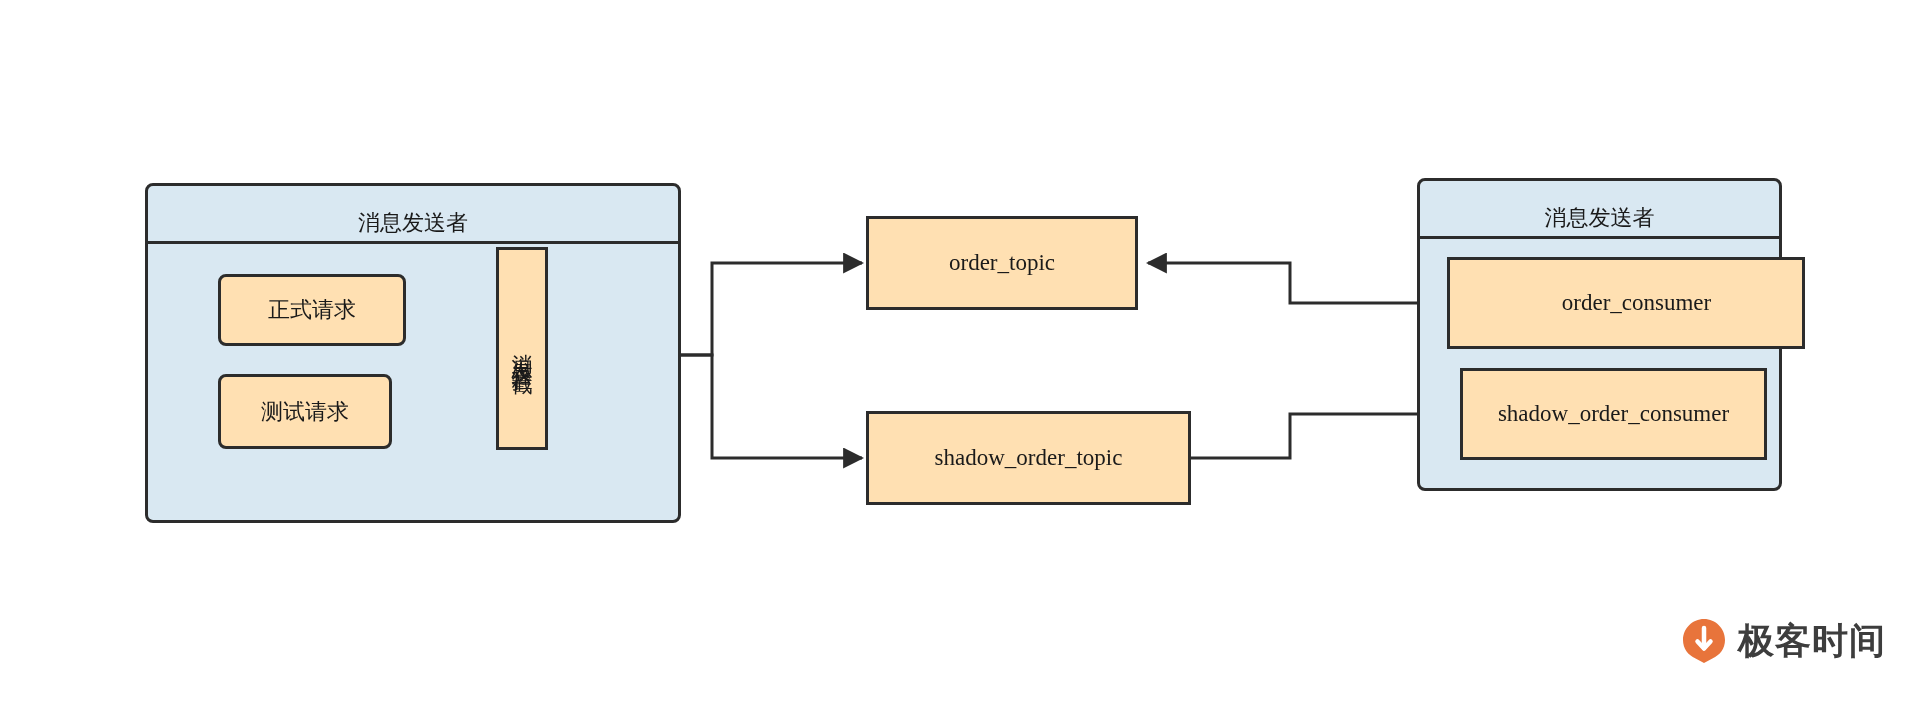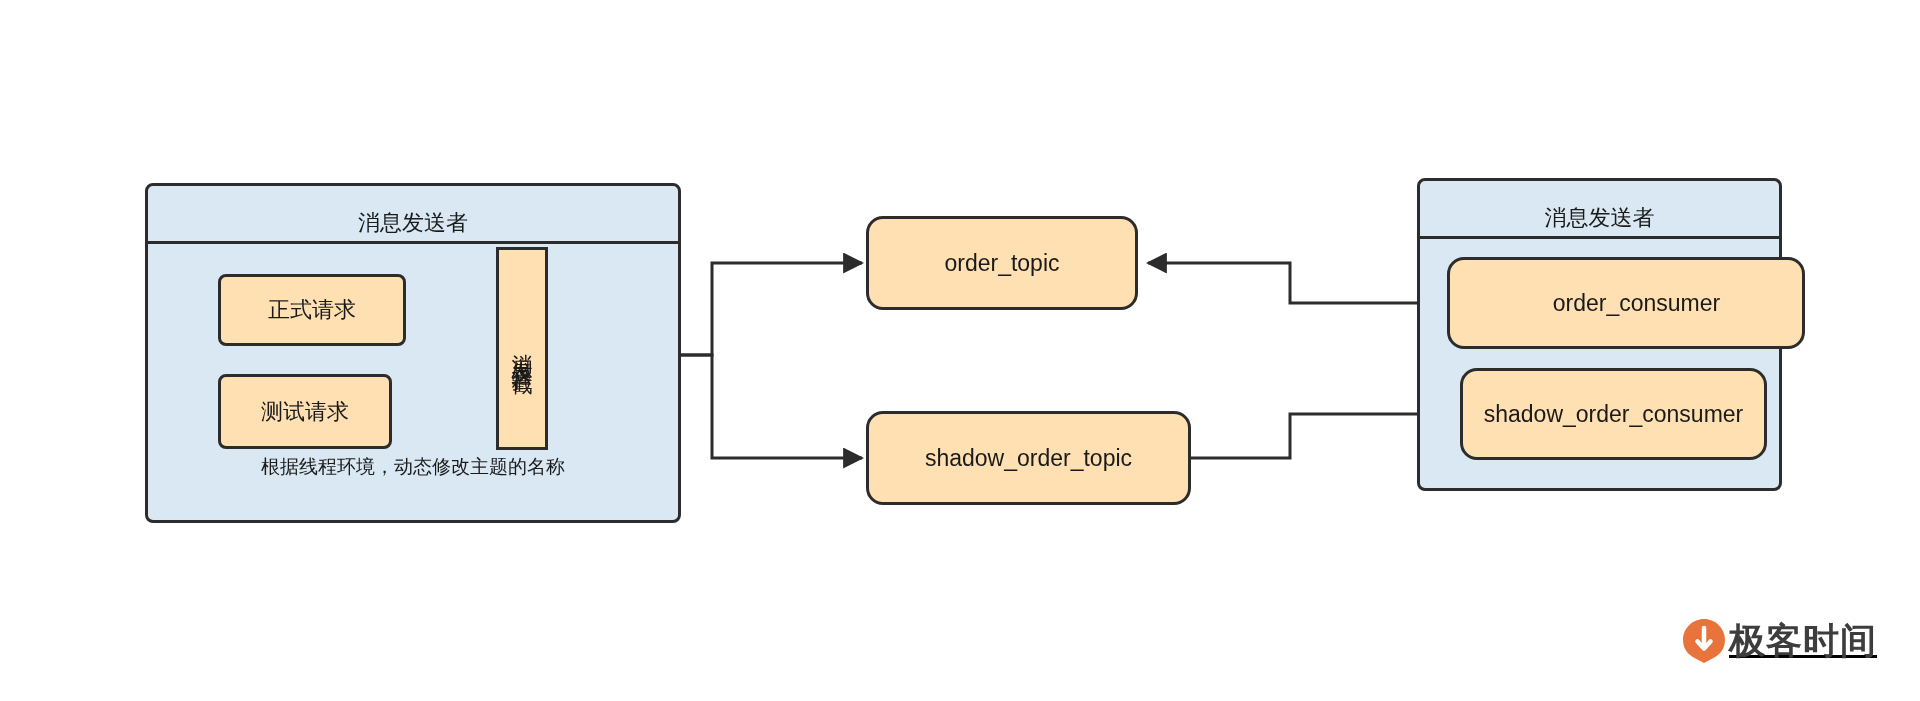--- a/index.html
+++ b/index.html
@@ -65,22 +65,21 @@
     box-sizing: border-box;
     display: flex;
     align-items: center;
     justify-content: center;
     text-align: center;
     color: #1a1a1a;
   }
   .node.rounded { border-radius: 8px; }
   .node.latin {
     font-size: 23px;
-    font-family: Liberation Sans, sans-serif;
-    border-radius: 17px;
+    font-family: Liberation Serif, serif;
   }
   .node.cjk {
     font-size: 22px;
     font-family: "DejaVu Sans", "Liberation Sans", sans-serif;
   }
   .node.vertical {
     font-size: 21px;
     writing-mode: vertical-rl;
     text-orientation: upright;
     letter-spacing: 4px;
@@ -89,22 +88,21 @@
   }
   
   #logo {
     position: absolute;
     left: 1680px;
     top: 612px;
     width: 200px;
     height: 58px;
     display: flex;
     align-items: center;
-    gap: 1px;
-    text-decoration: underline;
+    gap: 10px;
   }
   #logo-mark {
     width: 48px;
     height: 48px;
     flex: 0 0 48px;
     position: relative;
   }
   #logo-text {
     font-size: 36px;
     font-weight: bold;
@@ -136,21 +134,20 @@
       <path d="M 560 355 L 712 355 L 712 458 L 862 458" marker-end="url(#arrow)"></path>
 
       <path d="M 1444 303 L 1290 303 L 1290 263 L 1148 263" marker-end="url(#arrow)"></path>
 
       <path d="M 1444 414 L 1290 414 L 1290 458 L 1148 458" marker-end="url(#arrow)"></path>
     </g>
   </svg>
 
   <div class="container-box" style="left:145px; top:183px; width:536px; height:340px;">
     <div class="container-title">消息发送者</div>
-    <div class="container-footnote" style="top:268px;">根据线程环境，动态修改主题的名称</div>
   </div>
 
   <div class="node rounded cjk" style="left:218px; top:274px; width:188px; height:72px;">
     <span>正式请求</span>
   </div>
 
   <div class="node rounded cjk" style="left:218px; top:374px; width:174px; height:75px;">
     <span>测试请求</span>
   </div>
 

